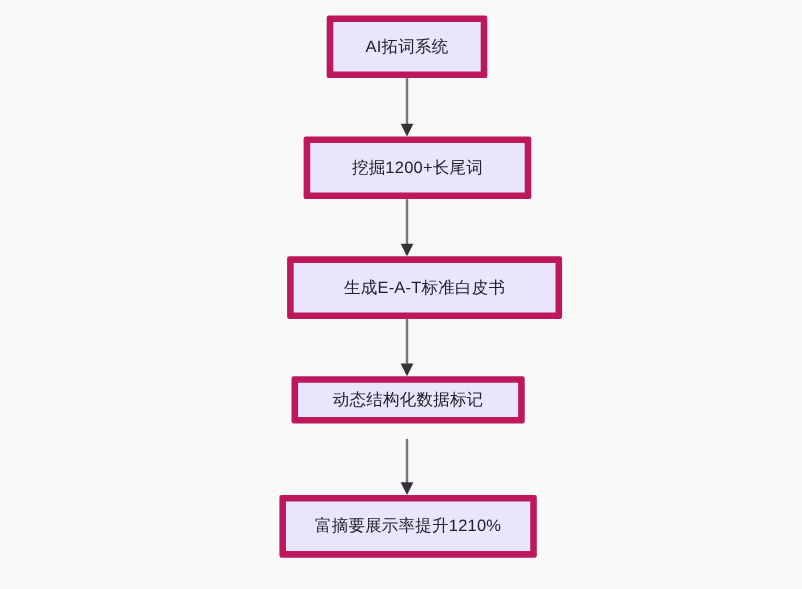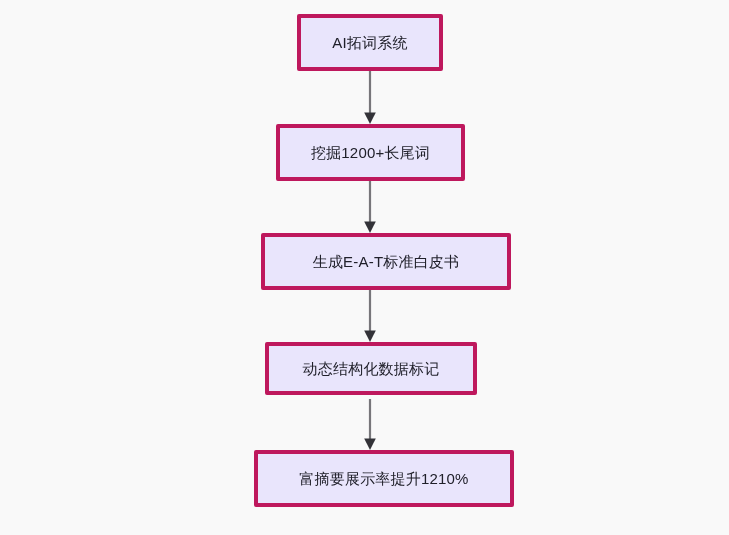--- a/index.html
+++ b/index.html
@@ -18,40 +18,40 @@
     position: relative;
     width: 729px;
     height: 535px;
   }
 
   
   .node {
     position: absolute;
     box-sizing: border-box;
     background: #e9e5fc;
-    border: 4px solid #be185d;
+    border: 6px solid #be185d;
     border-radius: 2px;
     display: flex;
     align-items: center;
     justify-content: center;
     z-index: 2;
   }
   .node-label {
     font-size: 15px;
     line-height: 1.2;
     color: #20202a;
     white-space: nowrap;
     letter-spacing: 0.2px;
   }
 
   .node-1 { left: 297px; top: 14px;  width: 146px; height: 57px; }
-  .node-2 { left: 276px; top: 124px; width: 189px; height: 57px; }
+  .node-2 { left: 276px; top: 124px; width: 207px; height: 57px; }
   .node-3 { left: 261px; top: 233px; width: 250px; height: 57px; }
-  .node-4 { left: 265px; top: 342px; width: 212px; height: 53px; }
-  .node-5 { left: 254px; top: 450px; width: 260px; height: 57px; }
+  .node-4 { left: 265px; top: 342px; width: 212px; height: 43px; }
+  .node-5 { left: 254px; top: 450px; width: 234px; height: 57px; }
 
   
   .edge {
     position: absolute;
     left: 0;
     top: 0;
     width: 729px;
     height: 535px;
     z-index: 1;
     pointer-events: none;

